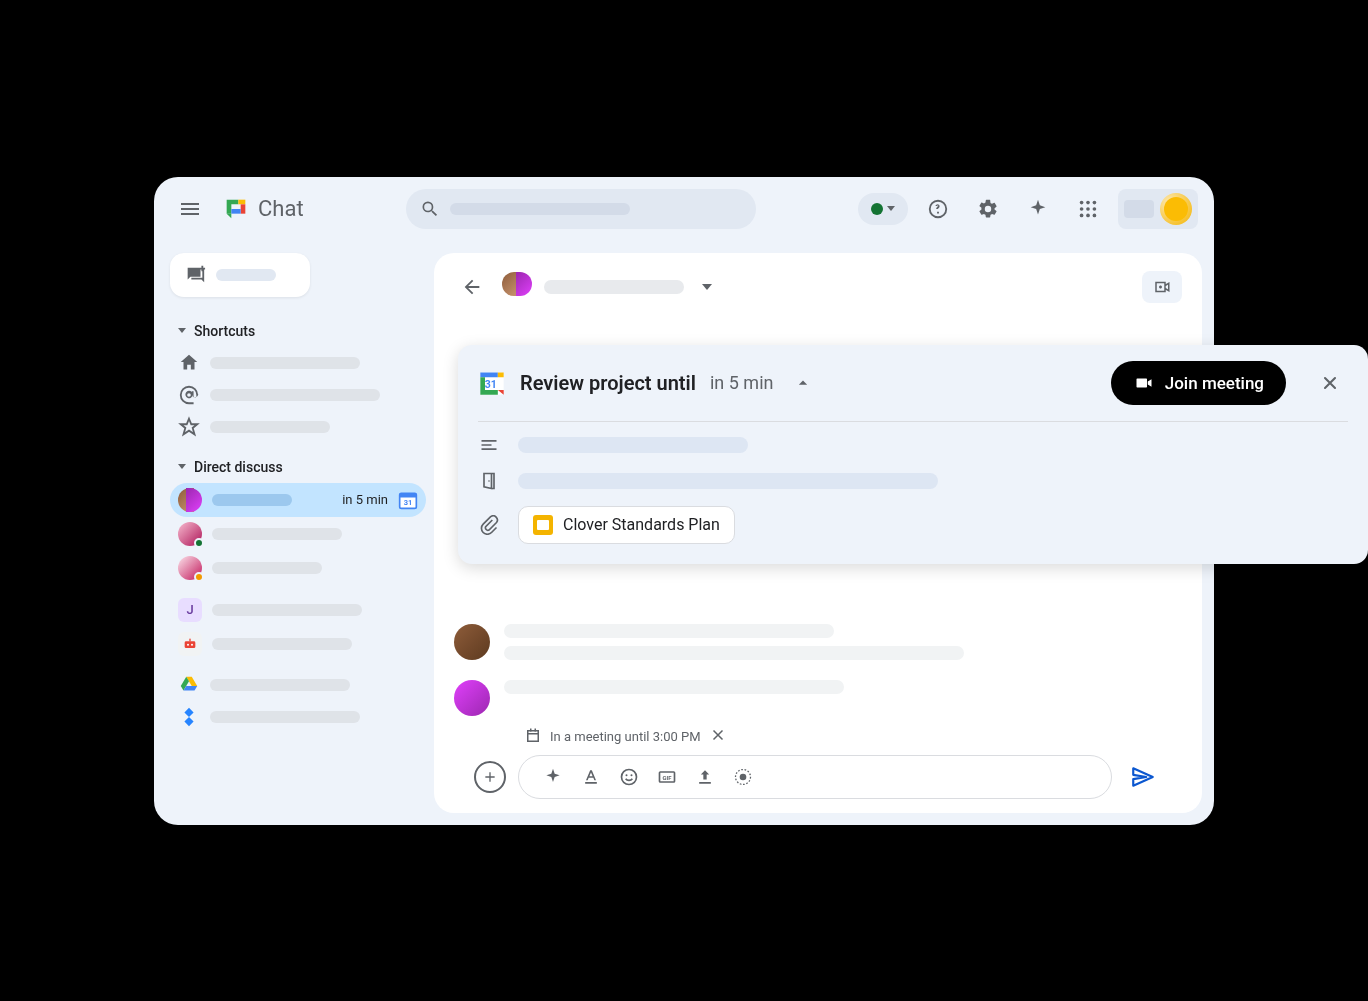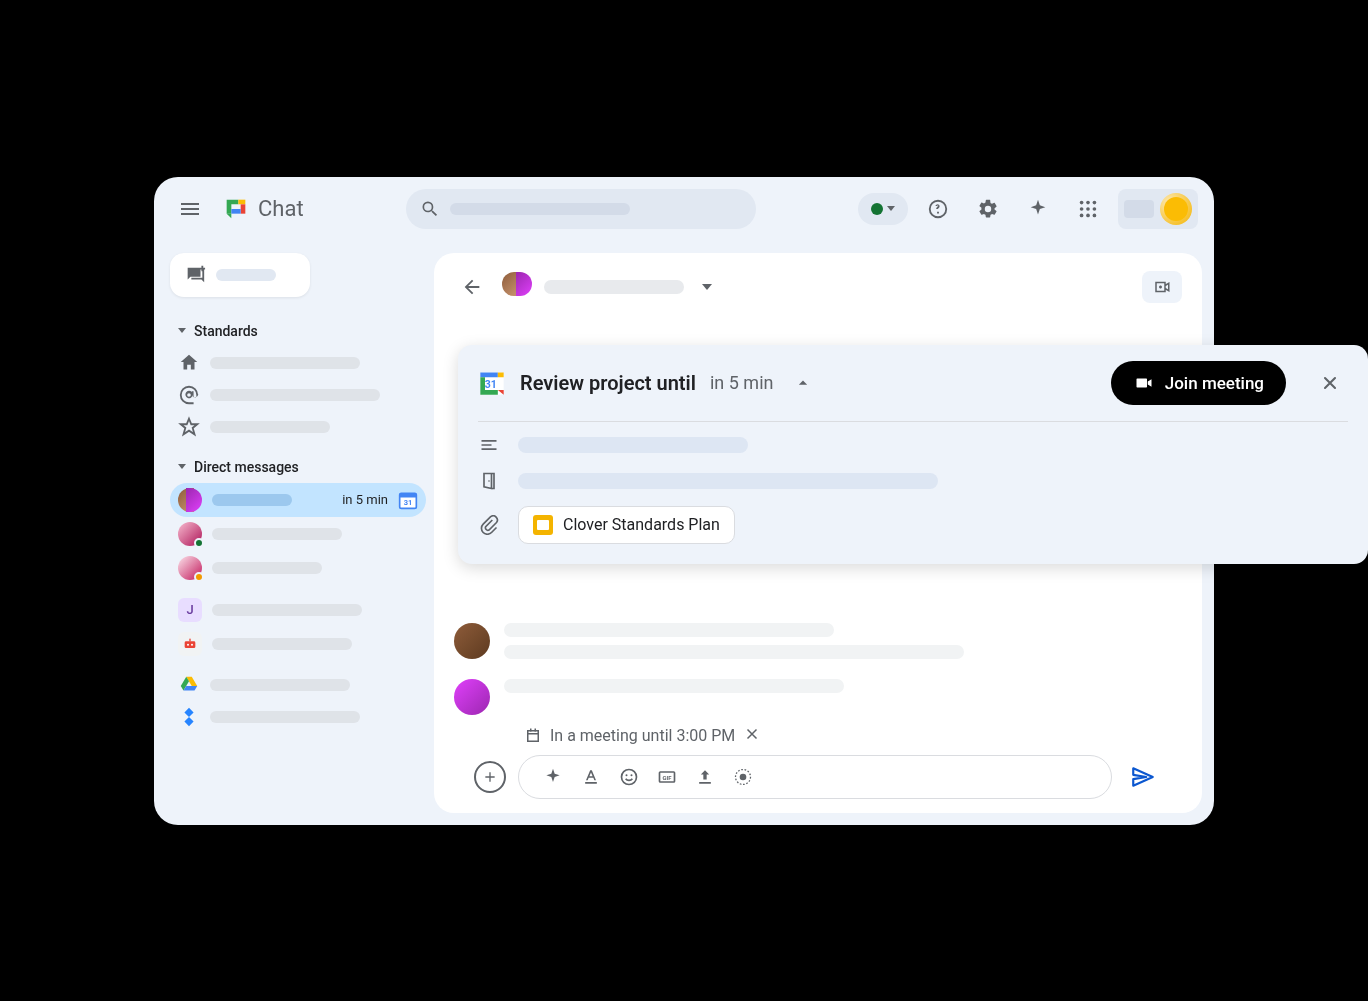--- a/index.html
+++ b/index.html
@@ -96,21 +96,21 @@
 .messages { flex: 1; display: flex; flex-direction: column; justify-content: flex-end; padding-bottom: 10px; gap: 20px; margin-top: 290px; }
 .msg { display: flex; gap: 14px; }
 .msg-avatar { width: 36px; height: 36px; border-radius: 50%; flex-shrink: 0; }
 .msg-avatar.m1 { background: linear-gradient(135deg,#8e5c3a,#5d3a1f); }
 .msg-avatar.m2 { background: linear-gradient(135deg,#e040fb,#9c27b0); }
 .msg-lines { display: flex; flex-direction: column; gap: 8px; flex: 1; }
 .msg-lines .ln { height: 14px; background: #f1f3f4; border-radius: 7px; }
 
 
 .compose-wrap { padding: 0 20px; }
-.status-chip { display: inline-flex; align-items: center; gap: 8px; margin: 0 0 8px 50px; color: #5f6368; font-size: 16px; }
+.status-chip { display: inline-flex; align-items: center; gap: 8px; margin: 0 0 8px 50px; color: #5f6368; font-size: 13px; }
 .status-chip svg { width: 18px; height: 18px; fill: #5f6368; }
 .status-chip .x { cursor: pointer; }
 .compose { display: flex; align-items: center; gap: 12px; }
 .plus-btn { width: 32px; height: 32px; border: 2px solid #5f6368; border-radius: 50%; display: flex; align-items: center; justify-content: center; cursor: pointer; }
 .plus-btn svg { width: 16px; height: 16px; fill: #5f6368; }
 .input-pill { flex: 1; height: 44px; border: 1px solid #dadce0; border-radius: 22px; display: flex; align-items: center; padding: 0 10px 0 18px; gap: 6px; }
 .input-text { flex: 1; font-size: 16px; color: #202124; outline: none; border: none; }
 .input-text::after { content: '|'; color: #0b57d0; }
 .comp-icon { width: 32px; height: 32px; display: flex; align-items: center; justify-content: center; cursor: pointer; }
 .comp-icon svg { width: 20px; height: 20px; fill: #5f6368; }
@@ -192,21 +192,21 @@
       <div class="new-chat">
         <svg viewBox="0 0 24 24">
             <path d="M4 4h14v10H7l-3 3V4zm16 2h2v14l-3-3H8v-2h12V6z M19 2h2v2h2v2h-2v2h-2V6h-2V4h2z"></path>
           </svg>
         <div class="ph"></div>
       </div>
 
       <div class="section">
         <div class="section-header">
           <span class="caret"></span>
-          <span>Standards</span>
+          <span>Shortcuts</span>
         </div>
         <div class="side-item">
           <span class="icon">
               <svg viewBox="0 0 24 24" fill="#5f6368">
                 <path d="M12 3l9 8h-3v8h-4v-5h-4v5H6v-8H3z"></path>
               </svg>
             </span>
           <div class="ph" style="max-width:150px"></div>
         </div>
         <div class="side-item">
@@ -223,21 +223,21 @@
                 <path d="M12 3l2.5 6H21l-5 4 2 7-6-4-6 4 2-7-5-4h6.5z"></path>
               </svg>
             </span>
           <div class="ph" style="max-width:120px"></div>
         </div>
       </div>
 
       <div class="section">
         <div class="section-header">
           <span class="caret"></span>
-          <span>Direct messages</span>
+          <span>Direct discuss</span>
         </div>
         <div class="side-item selected">
           <div class="dual-avatar">
               <div class="a"></div>
               <div class="b"></div>
             </div>
           <div class="ph" style="max-width:80px"></div>
           <span class="meta">in 5 min</span>
           <svg class="cal-badge" viewBox="0 0 24 24">
               <rect x="2" y="4" width="20" height="18" rx="2" fill="#fff" stroke="#4285F4" stroke-width="2"></rect>

